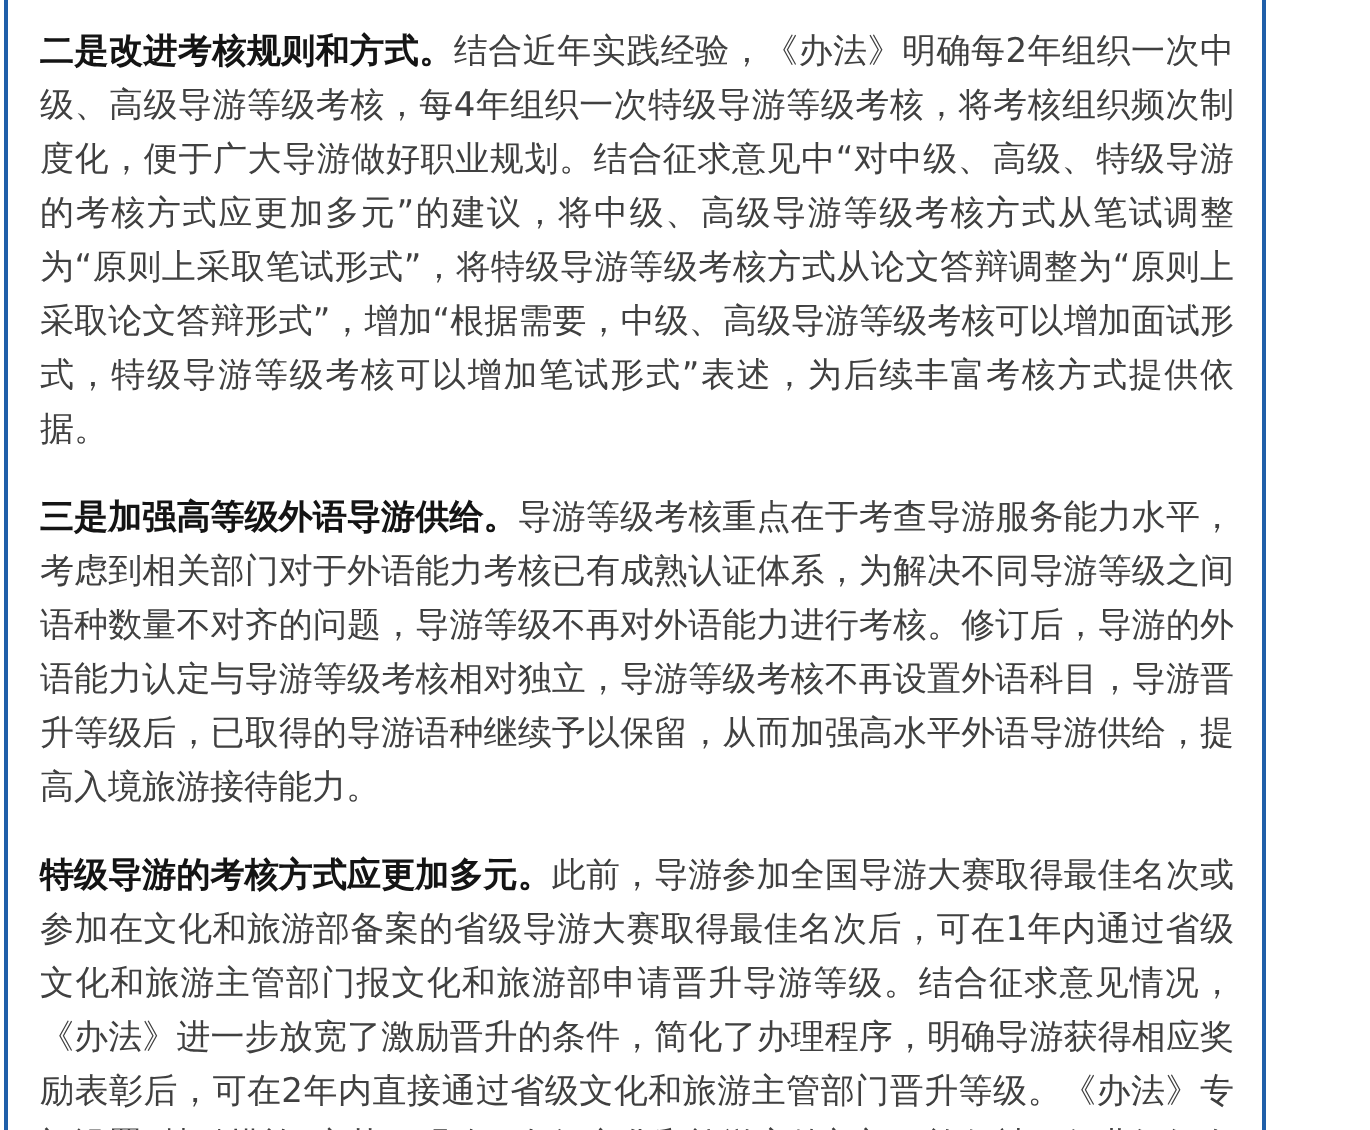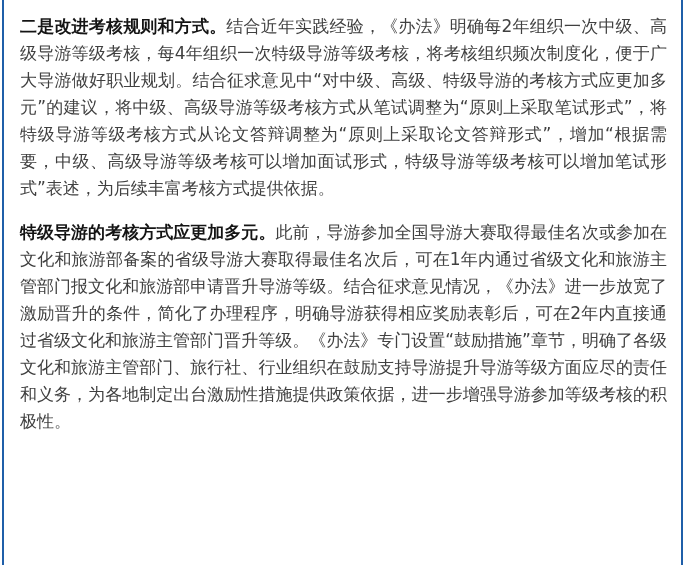--- a/index.html
+++ b/index.html
@@ -8,21 +8,21 @@
     background: #ffffff;
   }
   body {
     width: 685px;
     height: 565px;
     overflow: hidden;
     font-family: "DejaVu Sans", "Liberation Sans", sans-serif;
   }
   .article-panel {
     box-sizing: border-box;
-    width: 681px;
+    width: 631px;
     height: 565px;
     margin: 0 2px;
     border-left: 2px solid #1f5fa9;
     border-right: 2px solid #1f5fa9;
     padding: 13px 14px 0 16px;
     overflow: hidden;
     background: #ffffff;
   }
   .para {
     margin: 0 0 17px 0;
@@ -43,18 +43,21 @@
 </style>
 </head>
 <body>
 
 <div class="article-panel">
 
   <p class="para">
     <strong class="para-heading">二是改进考核规则和方式。</strong><span class="para-body">结合近年实践经验，《办法》明确每2年组织一次中级、高级导游等级考核，每4年组织一次特级导游等级考核，将考核组织频次制度化，便于广大导游做好职业规划。结合征求意见中“对中级、高级、特级导游的考核方式应更加多元”的建议，将中级、高级导游等级考核方式从笔试调整为“原则上采取笔试形式”，将特级导游等级考核方式从论文答辩调整为“原则上采取论文答辩形式”，增加“根据需要，中级、高级导游等级考核可以增加面试形式，特级导游等级考核可以增加笔试形式”表述，为后续丰富考核方式提供依据。</span>
   </p>
 
+  <p class="para">
+    <strong class="para-heading">三是加强高等级外语导游供给。</strong><span class="para-body">导游等级考核重点在于考查导游服务能力水平，考虑到相关部门对于外语能力考核已有成熟认证体系，为解决不同导游等级之间语种数量不对齐的问题，导游等级不再对外语能力进行考核。修订后，导游的外语能力认定与导游等级考核相对独立，导游等级考核不再设置外语科目，导游晋升等级后，已取得的导游语种继续予以保留，从而加强高水平外语导游供给，提高入境旅游接待能力。</span>
+  </p>
 
   <p class="para">
     <strong class="para-heading">特级导游的考核方式应更加多元。</strong><span class="para-body">此前，导游参加全国导游大赛取得最佳名次或参加在文化和旅游部备案的省级导游大赛取得最佳名次后，可在1年内通过省级文化和旅游主管部门报文化和旅游部申请晋升导游等级。结合征求意见情况，《办法》进一步放宽了激励晋升的条件，简化了办理程序，明确导游获得相应奖励表彰后，可在2年内直接通过省级文化和旅游主管部门晋升等级。《办法》专门设置“鼓励措施”章节，明确了各级文化和旅游主管部门、旅行社、行业组织在鼓励支持导游提升导游等级方面应尽的责任和义务，为各地制定出台激励性措施提供政策依据，进一步增强导游参加等级考核的积极性。</span>
   </p>
 
 </div>
 
 </body></html>

